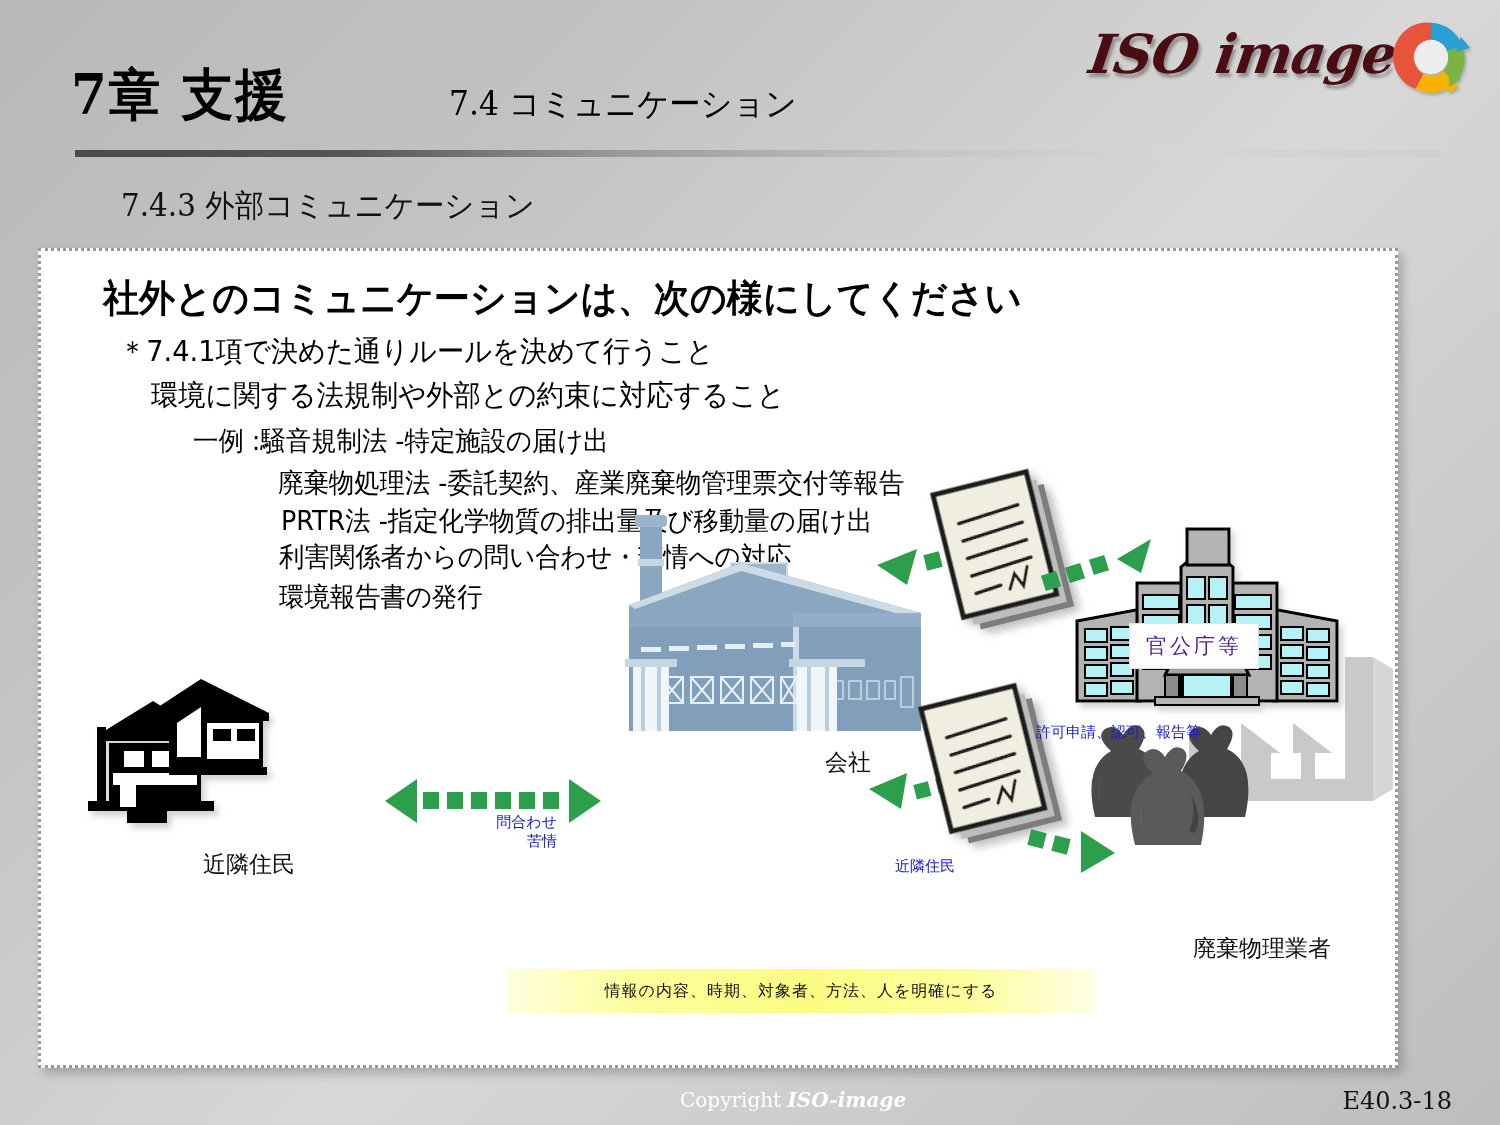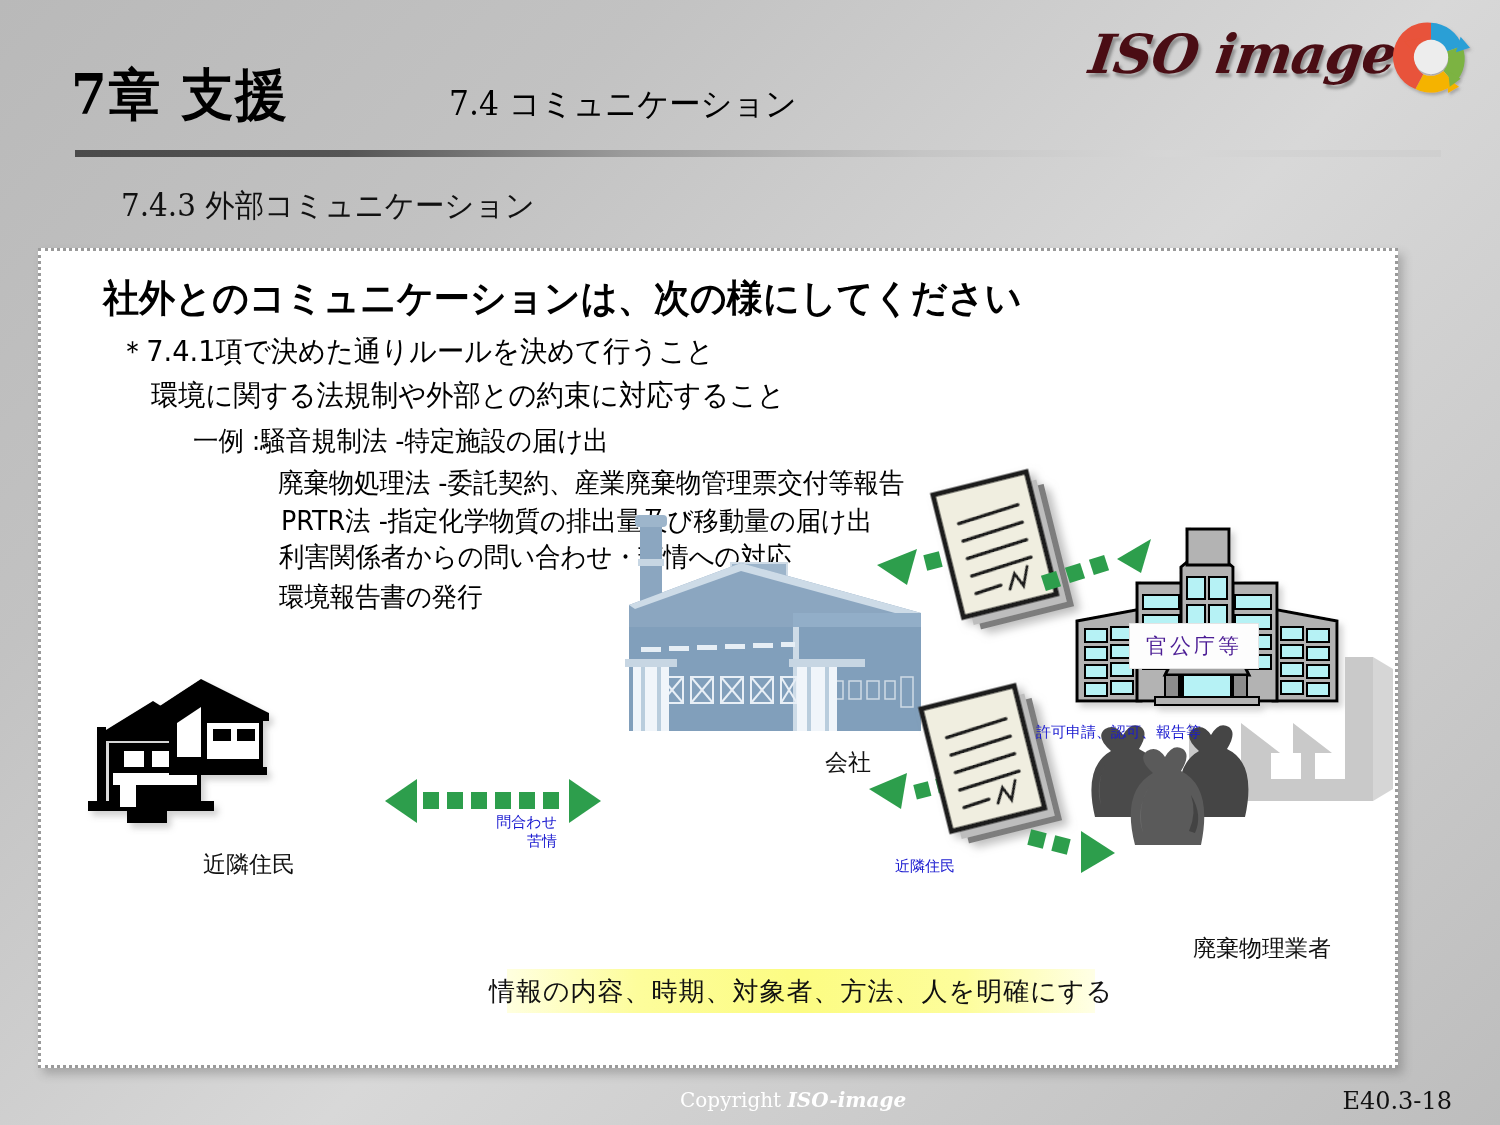--- a/index.html
+++ b/index.html
@@ -102,21 +102,21 @@
   }
 
   
   .banner{
     position:absolute;left:466px;top:718px;width:588px;height:44px;
     background:linear-gradient(to right,#ffffe0 0%,#fdfd9c 22%,#fcfc82 50%,#fdfd9c 78%,#ffffe6 100%);
     display:flex;align-items:center;justify-content:center;
   }
   .banner-text{
     font-family:"DejaVu Serif","Liberation Serif",serif;
-    font-size:26px;color:#111;white-space:nowrap;letter-spacing:1px;
+    font-size:16px;color:#111;white-space:nowrap;letter-spacing:1px;
   }
 
   
   .footer{position:absolute;left:0;top:1080px;width:1500px;height:45px;}
   .copy{
     position:absolute;left:680px;top:8px;
     font-family:"DejaVu Serif","Liberation Serif",serif;
     font-size:20px;color:#ffffff;white-space:nowrap;
   }
   .copy em{font-style:italic;font-weight:bold;margin-top:28px;}

